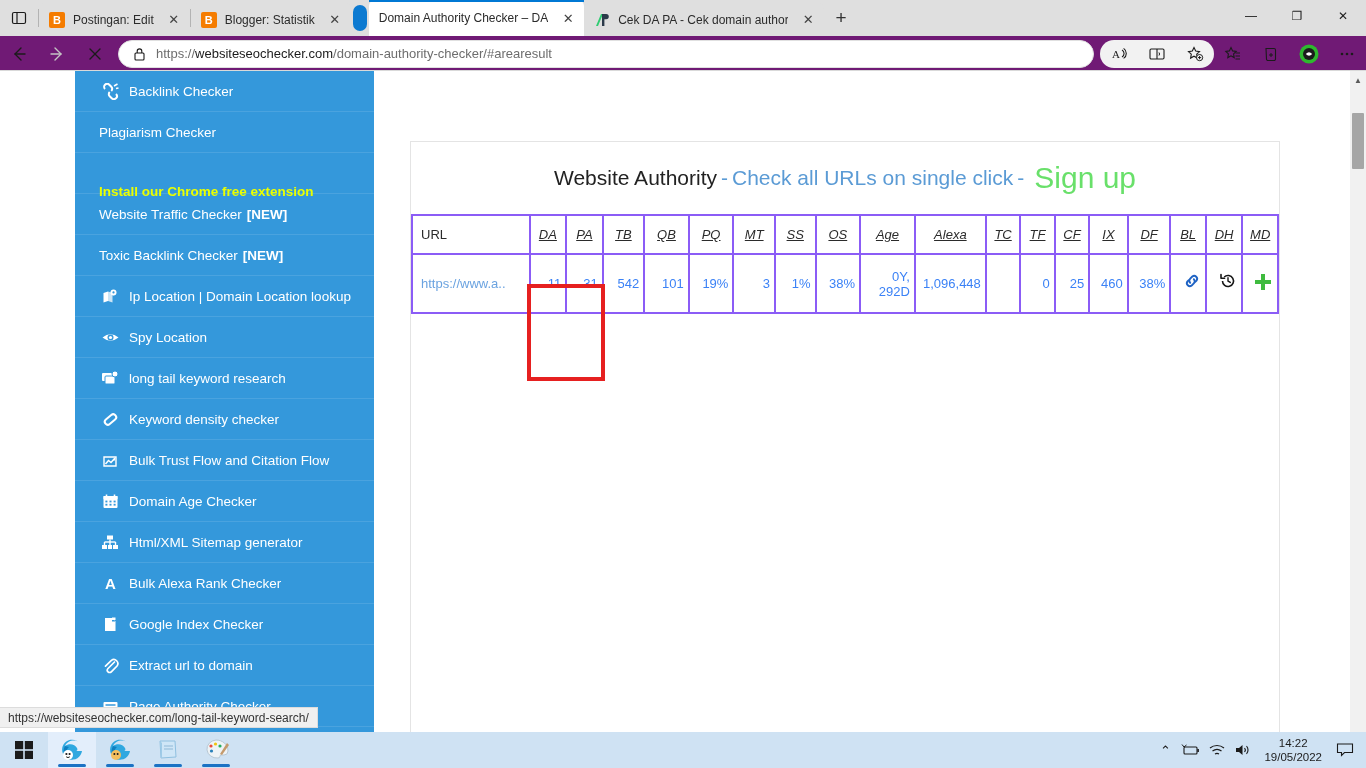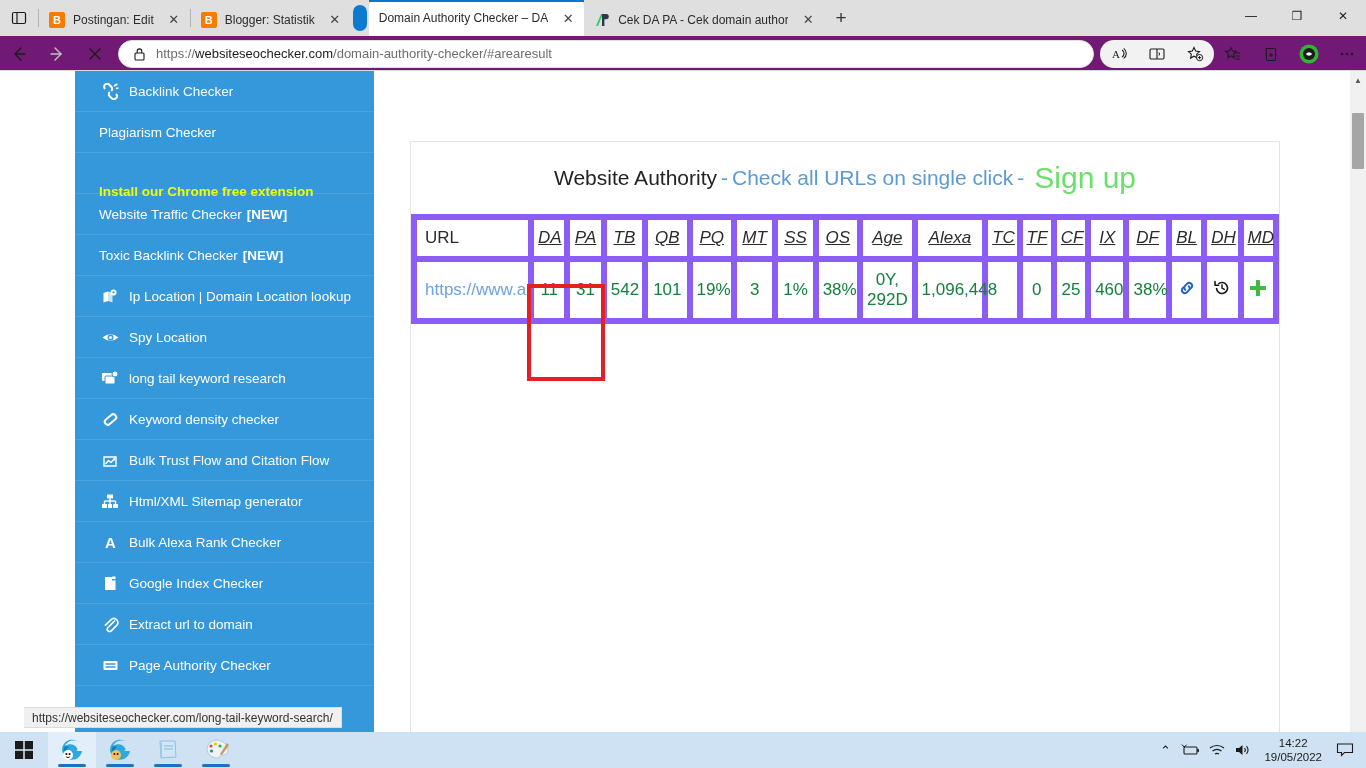--- a/index.html
+++ b/index.html
@@ -133,27 +133,27 @@
   .card-title .blue { color: #5b9bd5; }
   .card-title .green {
     color: #69e06a; font-size: 30px; margin-left: 6px;
   }
   .card-title .sep { color: #5b9bd5; margin: 0 4px; }
 
   table.authtable {
     width: 100%; border-collapse: collapse; table-layout: fixed;
   }
   table.authtable th, table.authtable td {
-    border: 6px solid #8b5cf6;
-    font-size: 17px; font-weight: normal;
+    border: 2px solid #8b5cf6;
+    font-size: 13px; font-weight: normal;
     padding: 8px 4px; text-align: center; vertical-align: middle;
   }
   table.authtable th { color: #2b2b2b; height: 39px; }
   table.authtable th .u { text-decoration: underline; font-style: italic; }
-  table.authtable td { color: #15803d; height: 59px; }
+  table.authtable td { color: #3b82f6; height: 59px; text-align: right; }
   table.authtable td.urlcell, table.authtable th.urlcell {
     text-align: left; padding-left: 8px;
   }
   table.authtable td.urlcell {
     color: #6ba3e0; overflow: hidden; white-space: nowrap;
   }
   td.icon-cell { color: #333; }
   .ic-link { color: #1f63c4; font-size: 17px; }
   .ic-hist { color: #161616; font-size: 17px; }
   .ic-plus { color: #3fbb3f; font-size: 26px; line-height: 14px; font-weight: bold; }
@@ -162,21 +162,21 @@
   .red-box {
     position: absolute; left: 527px; top: 213px; width: 78px; height: 97px;
     border: 4px solid #e62020; pointer-events: none;
   }
 
   
   .statusbar {
     position: absolute; left: 0px; top: 707px; height: 21px;
     background: #f0f0f0; border: 1px solid #dcdcdc; border-left: none;
     display: flex; align-items: center; padding: 0 8px;
-    font-size: 12px; color: #333333; white-space: nowrap; margin-left: 24px;
+    font-size: 12px; color: #333333; white-space: nowrap;
   }
 
   
   .vscroll {
     position: absolute; right: 0; top: 71px; width: 16px; height: 661px;
     background: #f1f1f1;
   }
   .vscroll .arrow {
     width: 16px; height: 18px; display: flex; align-items: center; justify-content: center;
     color: #5a5a5a; font-size: 8px;
@@ -438,20 +438,39 @@
       <span class="s-ico">
         <svg width="17" height="17" viewBox="0 0 17 17">
             <path d="M2 14 L2 5 L14 5 L14 14 Z" fill="none" stroke="#fff" stroke-width="1.4"></path>
             <polyline points="3.5,12 6.5,8.5 9,10.5 13,6" fill="none" stroke="#fff" stroke-width="1.5"></polyline>
             <path d="M13 6 l0 2.5 l-2.5 0 Z" fill="#fff"></path>
           </svg>
       </span>
       <span class="s-label">Bulk Trust Flow and Citation Flow</span>
     </div>
 
+    <div class="side-item">
+      <span class="s-ico">
+        <svg width="17" height="17" viewBox="0 0 17 17">
+            <rect x="1.5" y="3" width="14" height="12" rx="1" fill="#fff"></rect>
+            <rect x="1.5" y="3" width="14" height="3.2" fill="#fff"></rect>
+            <line x1="4.5" y1="1.5" x2="4.5" y2="3.6" stroke="#fff" stroke-width="1.6"></line>
+            <line x1="12.5" y1="1.5" x2="12.5" y2="3.6" stroke="#fff" stroke-width="1.6"></line>
+            <g fill="#3498db">
+              <rect x="3.4" y="7.6" width="2" height="1.8"></rect>
+              <rect x="7.5" y="7.6" width="2" height="1.8"></rect>
+              <rect x="11.6" y="7.6" width="2" height="1.8"></rect>
+              <rect x="3.4" y="10.8" width="2" height="1.8"></rect>
+              <rect x="7.5" y="10.8" width="2" height="1.8"></rect>
+              <rect x="11.6" y="10.8" width="2" height="1.8"></rect>
+            </g>
+          </svg>
+      </span>
+      <span class="s-label">Domain Age Checker</span>
+    </div>
 
     <div class="side-item">
       <span class="s-ico">
         <svg width="18" height="17" viewBox="0 0 18 17">
             <rect x="6" y="1.5" width="6" height="4" fill="#fff"></rect>
             <rect x="1" y="11" width="5" height="4" fill="#fff"></rect>
             <rect x="7" y="11" width="4" height="4" fill="#fff"></rect>
             <rect x="12" y="11" width="5" height="4" fill="#fff"></rect>
             <line x1="9" y1="5.5" x2="9" y2="8" stroke="#fff" stroke-width="1.4"></line>
             <line x1="3.5" y1="8" x2="14.5" y2="8" stroke="#fff" stroke-width="1.4"></line>

